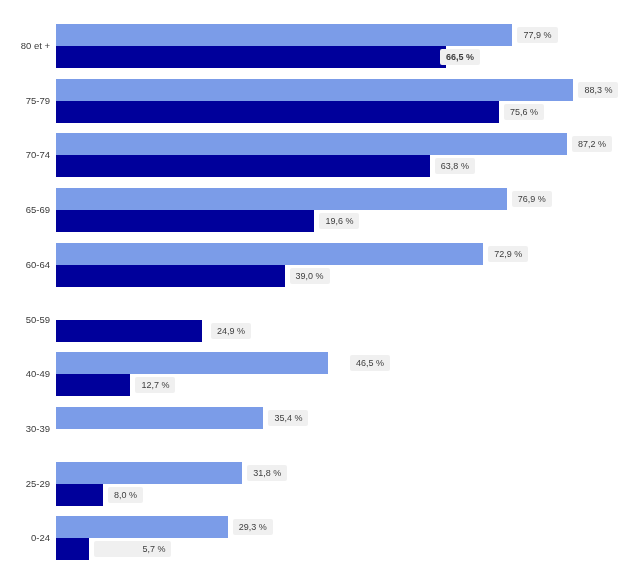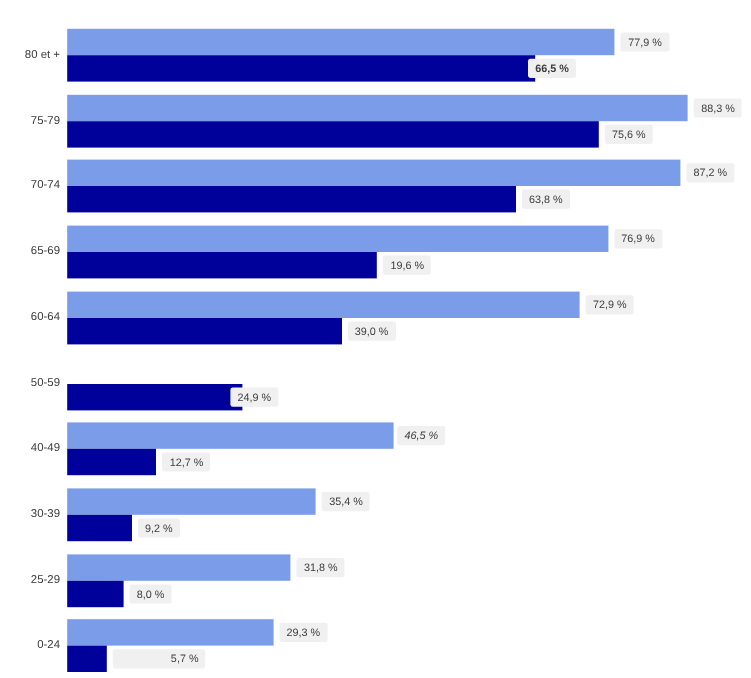--- a/index.html
+++ b/index.html
@@ -129,43 +129,39 @@
         </div>
         <div class="bar-row lower" style="width: 348.54px;">
           <div class="bar series-b" style="width: 228.54px; background: rgb(0, 0, 155);"></div>
           <div class="value-label" style="left: 233.54px;">39,0 %</div>
         </div>
       </div>
       <div class="bar-group" style="top: 297.5px;">
         <div class="cat-label">50-59</div>
         <div class="bar-row lower" style="width: 265.914px;">
           <div class="bar series-b" style="width: 145.914px; background: rgb(0, 0, 155);"></div>
-          <div class="value-label" style="left: 136px; text-align: center;">24,9 %</div>
+          <div class="value-label" style="left: 155px; text-align: center;">24,9 %</div>
         </div>
       </div>
       <div class="bar-group" style="top: 352.2px;">
         <div class="cat-label">40-49</div>
         <div class="bar-row upper" style="width: 392.49px;">
           <div class="bar series-a" style="width: 272.49px; background: rgb(123, 156, 232);"></div>
-          <div class="value-label" style="left: 275px; font-style: italic;">46,5 %</div>
+          <div class="value-label" style="left: 294px;">46,5 %</div>
         </div>
         <div class="bar-row lower" style="width: 194.422px;">
           <div class="bar series-b" style="width: 74.422px; background: rgb(0, 0, 155);"></div>
           <div class="value-label" style="left: 79.422px;">12,7 %</div>
         </div>
       </div>
       <div class="bar-group" style="top: 406.9px;">
         <div class="cat-label">30-39</div>
         <div class="bar-row upper" style="width: 327.444px;">
           <div class="bar series-a" style="width: 207.444px; background: rgb(123, 156, 232);"></div>
           <div class="value-label" style="left: 212.444px;">35,4 %</div>
-        </div>
-        <div class="bar-row lower" style="width: 173.912px;">
-          <div class="bar series-b" style="width: 53.912px; background: rgb(0, 0, 155);"></div>
-          <div class="value-label" style="left: 58.912px;">9,2 %</div>
         </div>
       </div>
       <div class="bar-group" style="top: 461.6px;">
         <div class="cat-label">25-29</div>
         <div class="bar-row upper" style="width: 306.348px;">
           <div class="bar series-a" style="width: 186.348px; background: rgb(123, 156, 232);"></div>
           <div class="value-label" style="left: 191.348px;">31,8 %</div>
         </div>
         <div class="bar-row lower" style="width: 166.88px; text-decoration: underline;">
           <div class="bar series-b" style="width: 46.88px; background: rgb(0, 0, 155);"></div>

